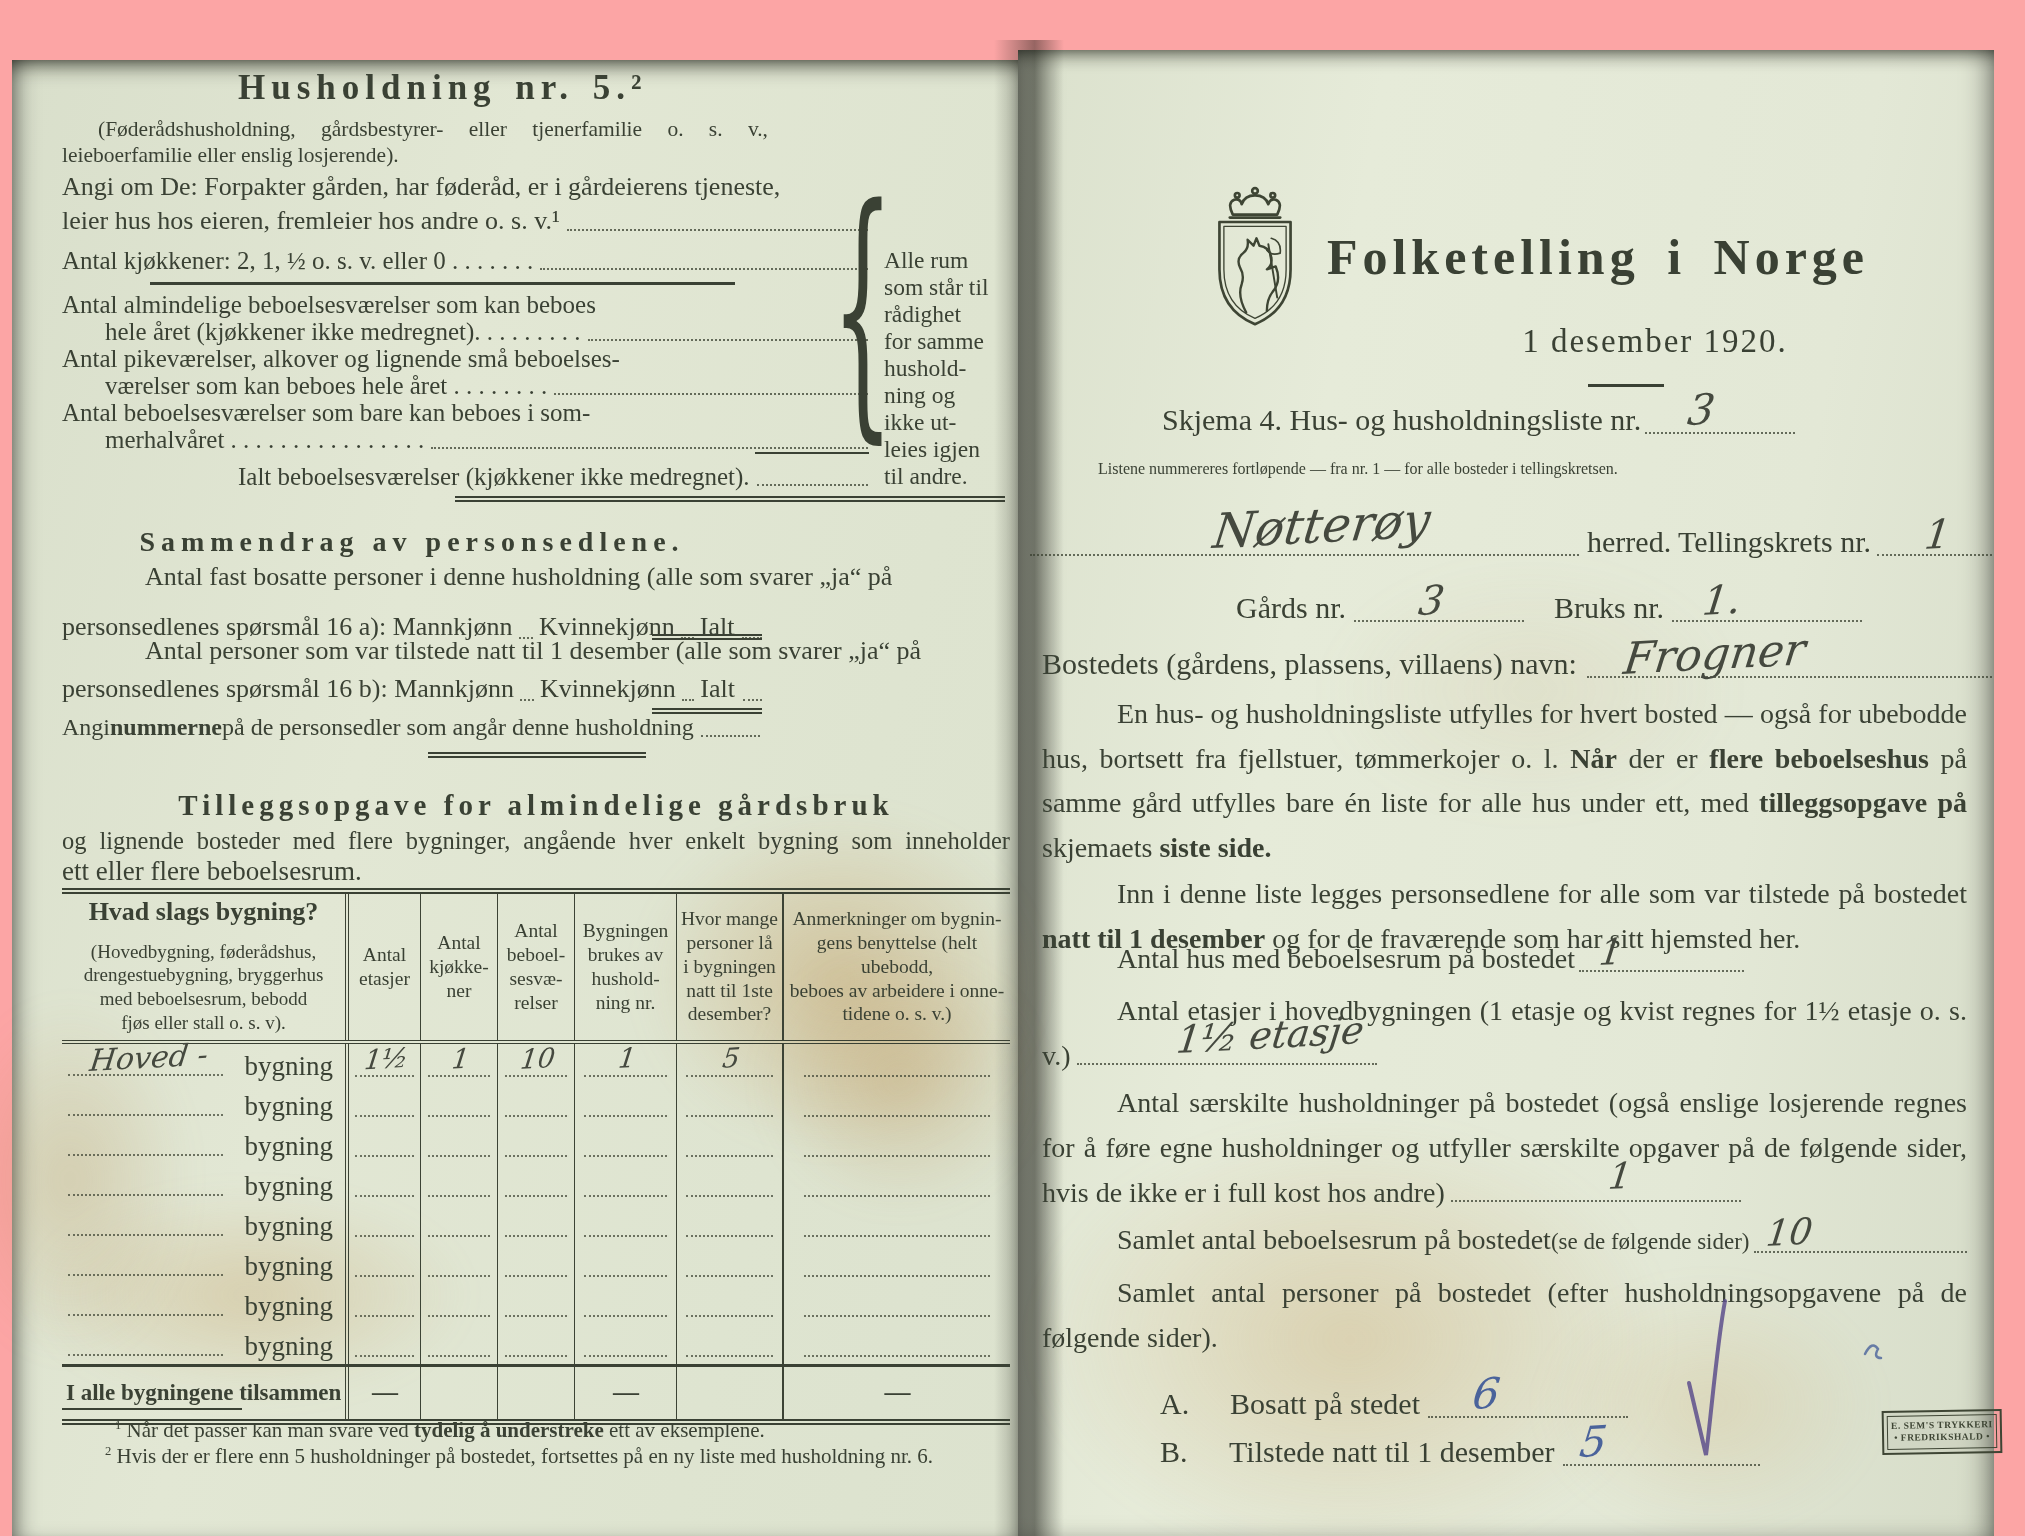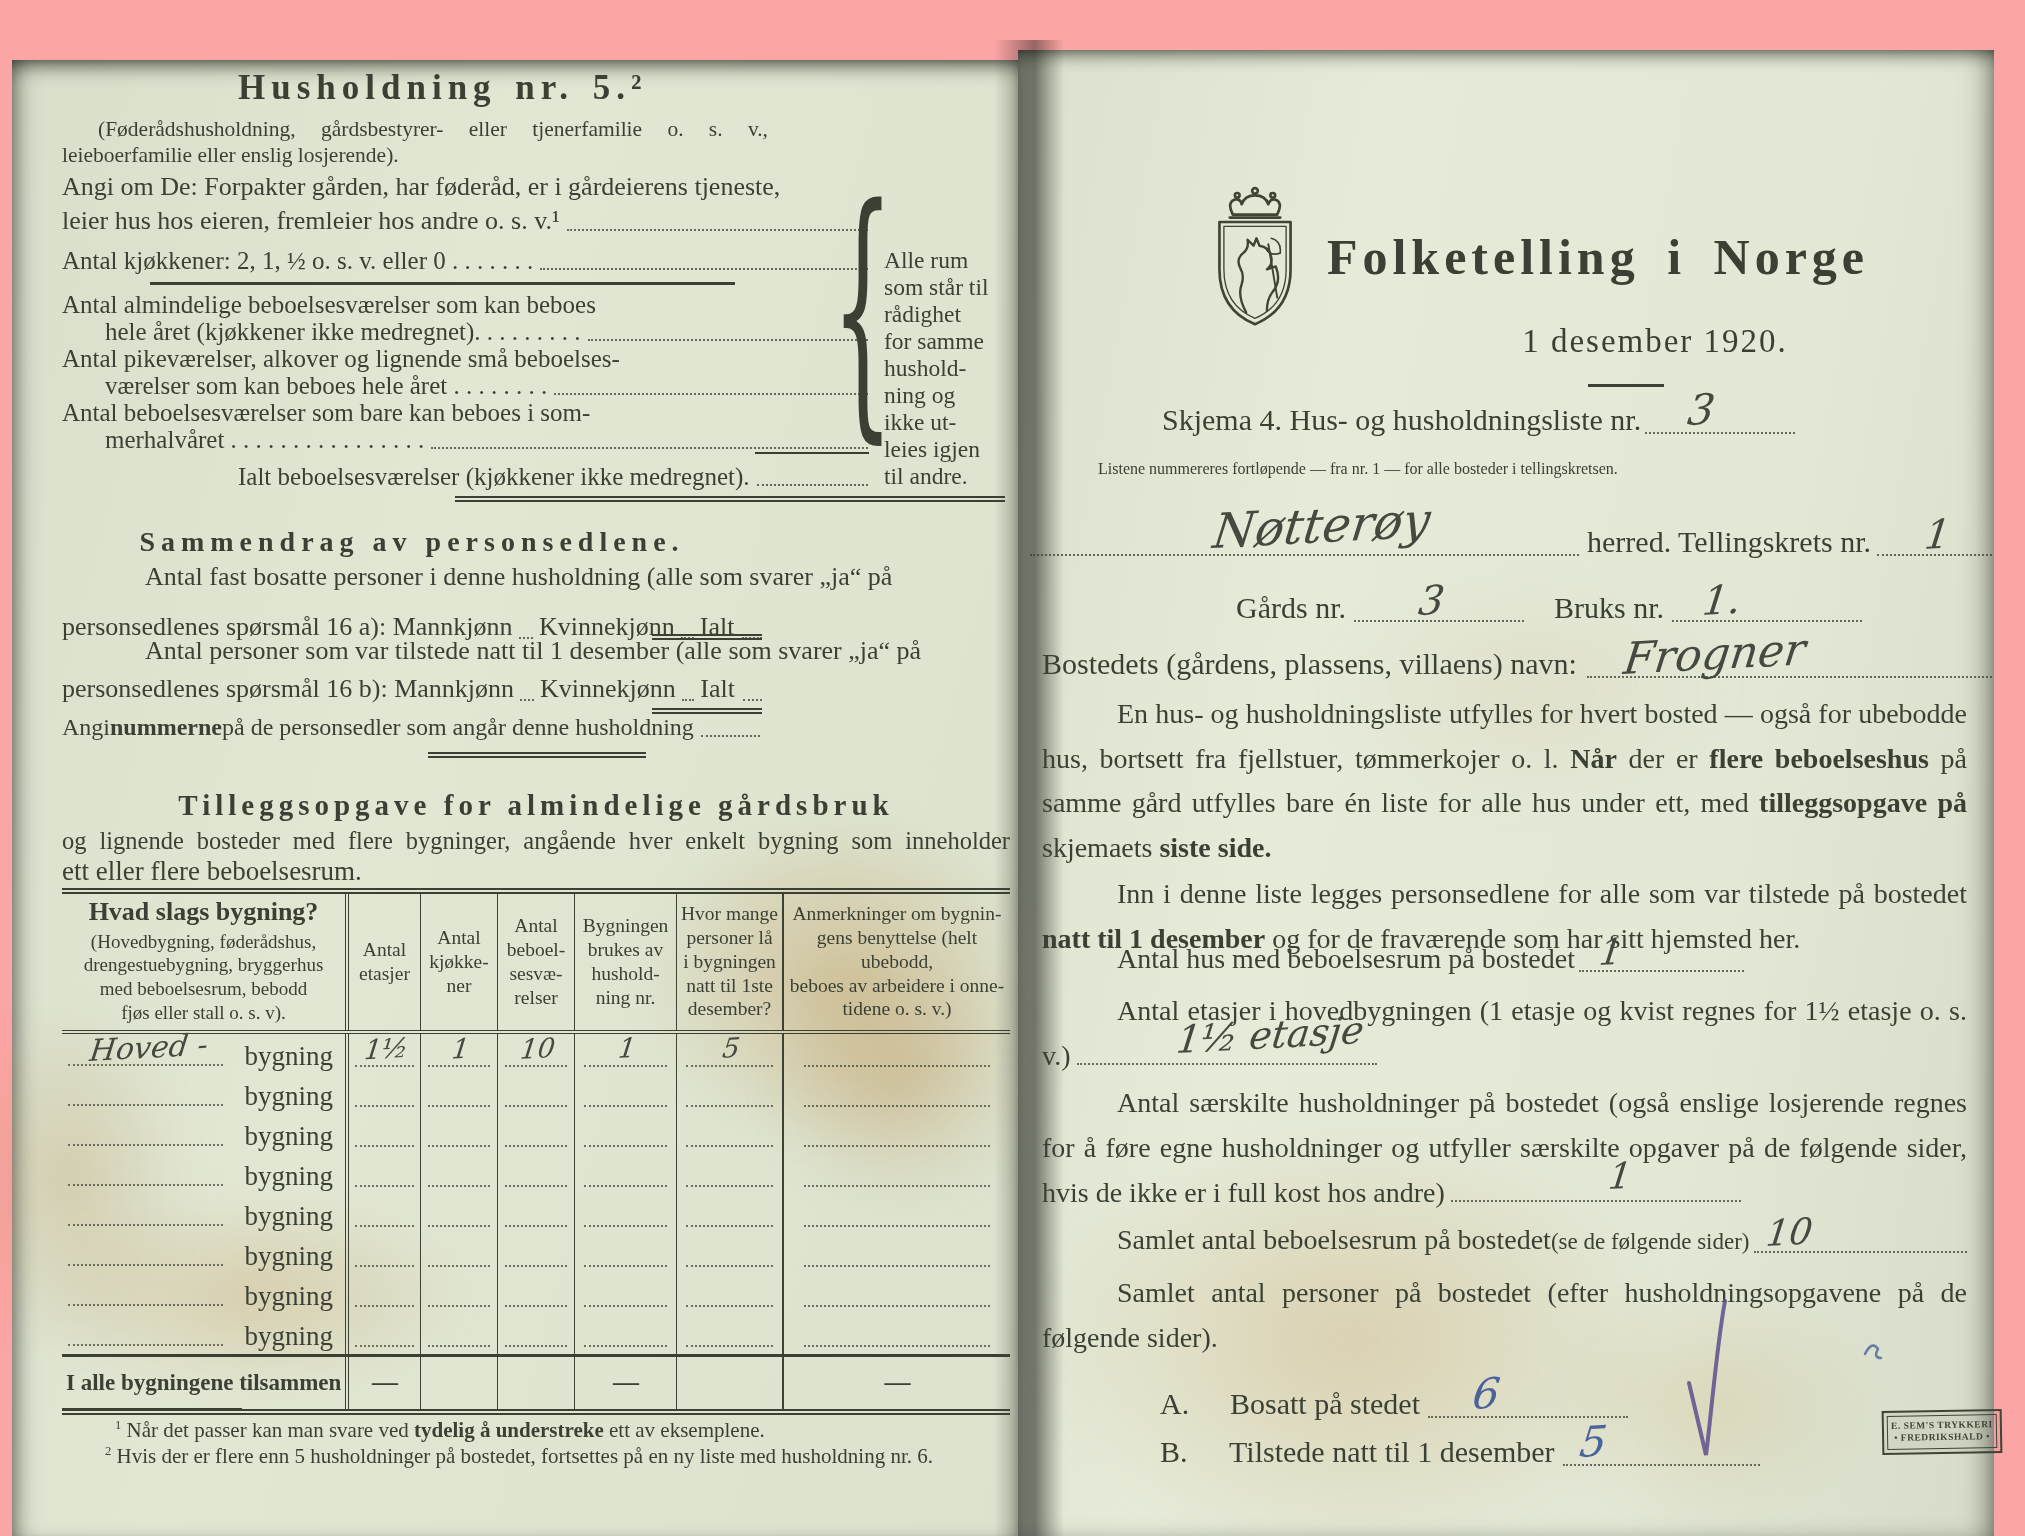--- a/index.html
+++ b/index.html
@@ -25,21 +25,21 @@
   .hw.blue{color:#4a639b;}
   .ws>.hw{position:absolute;left:14px;bottom:-3px;}
   .rule{position:absolute;background:#3a4134;}
   .dbl{position:absolute;height:2px;border-top:2px solid #3a4134;border-bottom:2px solid #3a4134;background:transparent;}
   
   .brace{position:absolute;font-family:"DejaVu Serif",serif;font-weight:400;color:#3a4134;}
   
   #btable{position:absolute;left:62px;top:888px;width:948px;border-top:6px double #3a4134;border-bottom:6px double #3a4134;}
   .trow{display:grid;grid-template-columns:283px 75px 77px 77px 102px 106px 228px;}
   .c{border-left:1.5px solid #3c4335;position:relative;}
-  .c:first-child{border-left:none;}
+  .c:first-child{border-left:none;gap:10px;}
   .c.dblL{border-left:4px double #3c4335;}
   .c.thick{border-left:2.5px solid #3c4335;}
   .thead{border-bottom:4px double #3a4134;min-height:128px;}
   .thead .c{display:flex;flex-direction:column;justify-content:center;align-items:center;}
   .th{font-size:19.5px;line-height:1.22;text-align:center;white-space:pre-line;padding:2px 1px;}
   .tt{font-size:26px;line-height:1.1;text-align:center;padding-top:4px;}
   .ts{font-size:19px;line-height:1.25;text-align:center;white-space:pre-line;padding:3px 6px 5px;}
   .br{height:40px;}
   .lblc{font-size:27px;}
   .lbltxt{position:absolute;right:12px;bottom:2px;}

